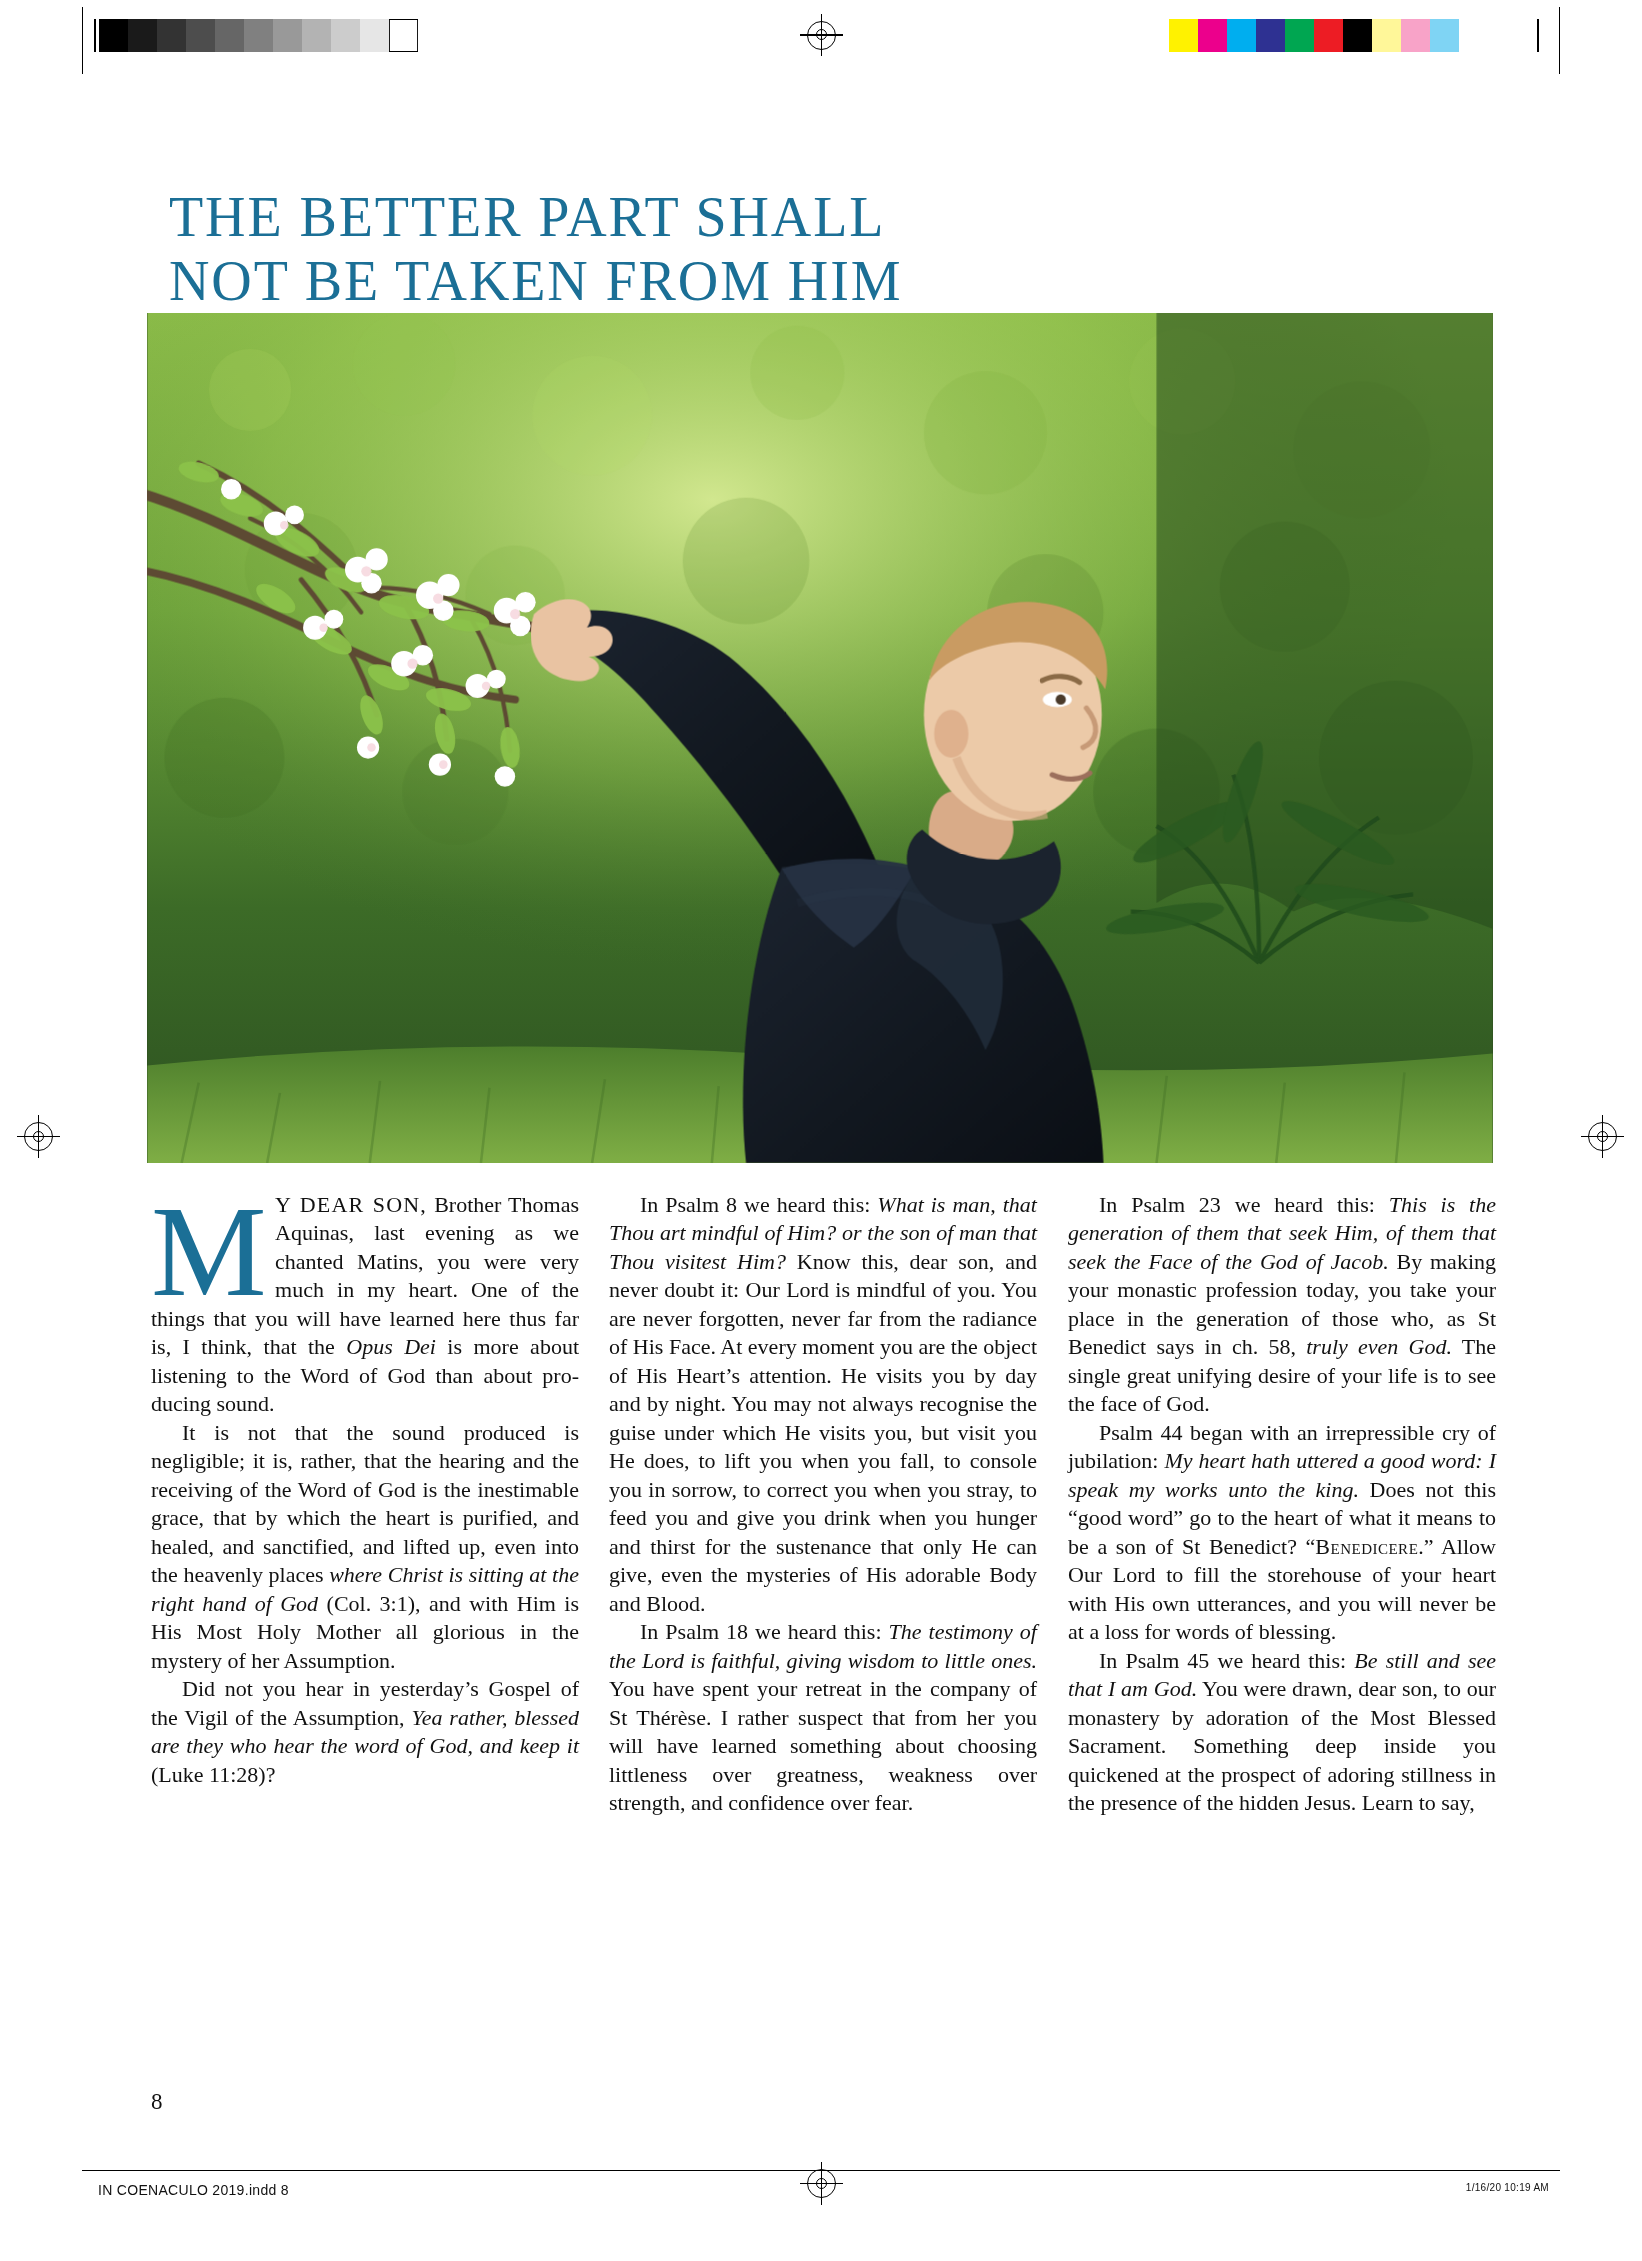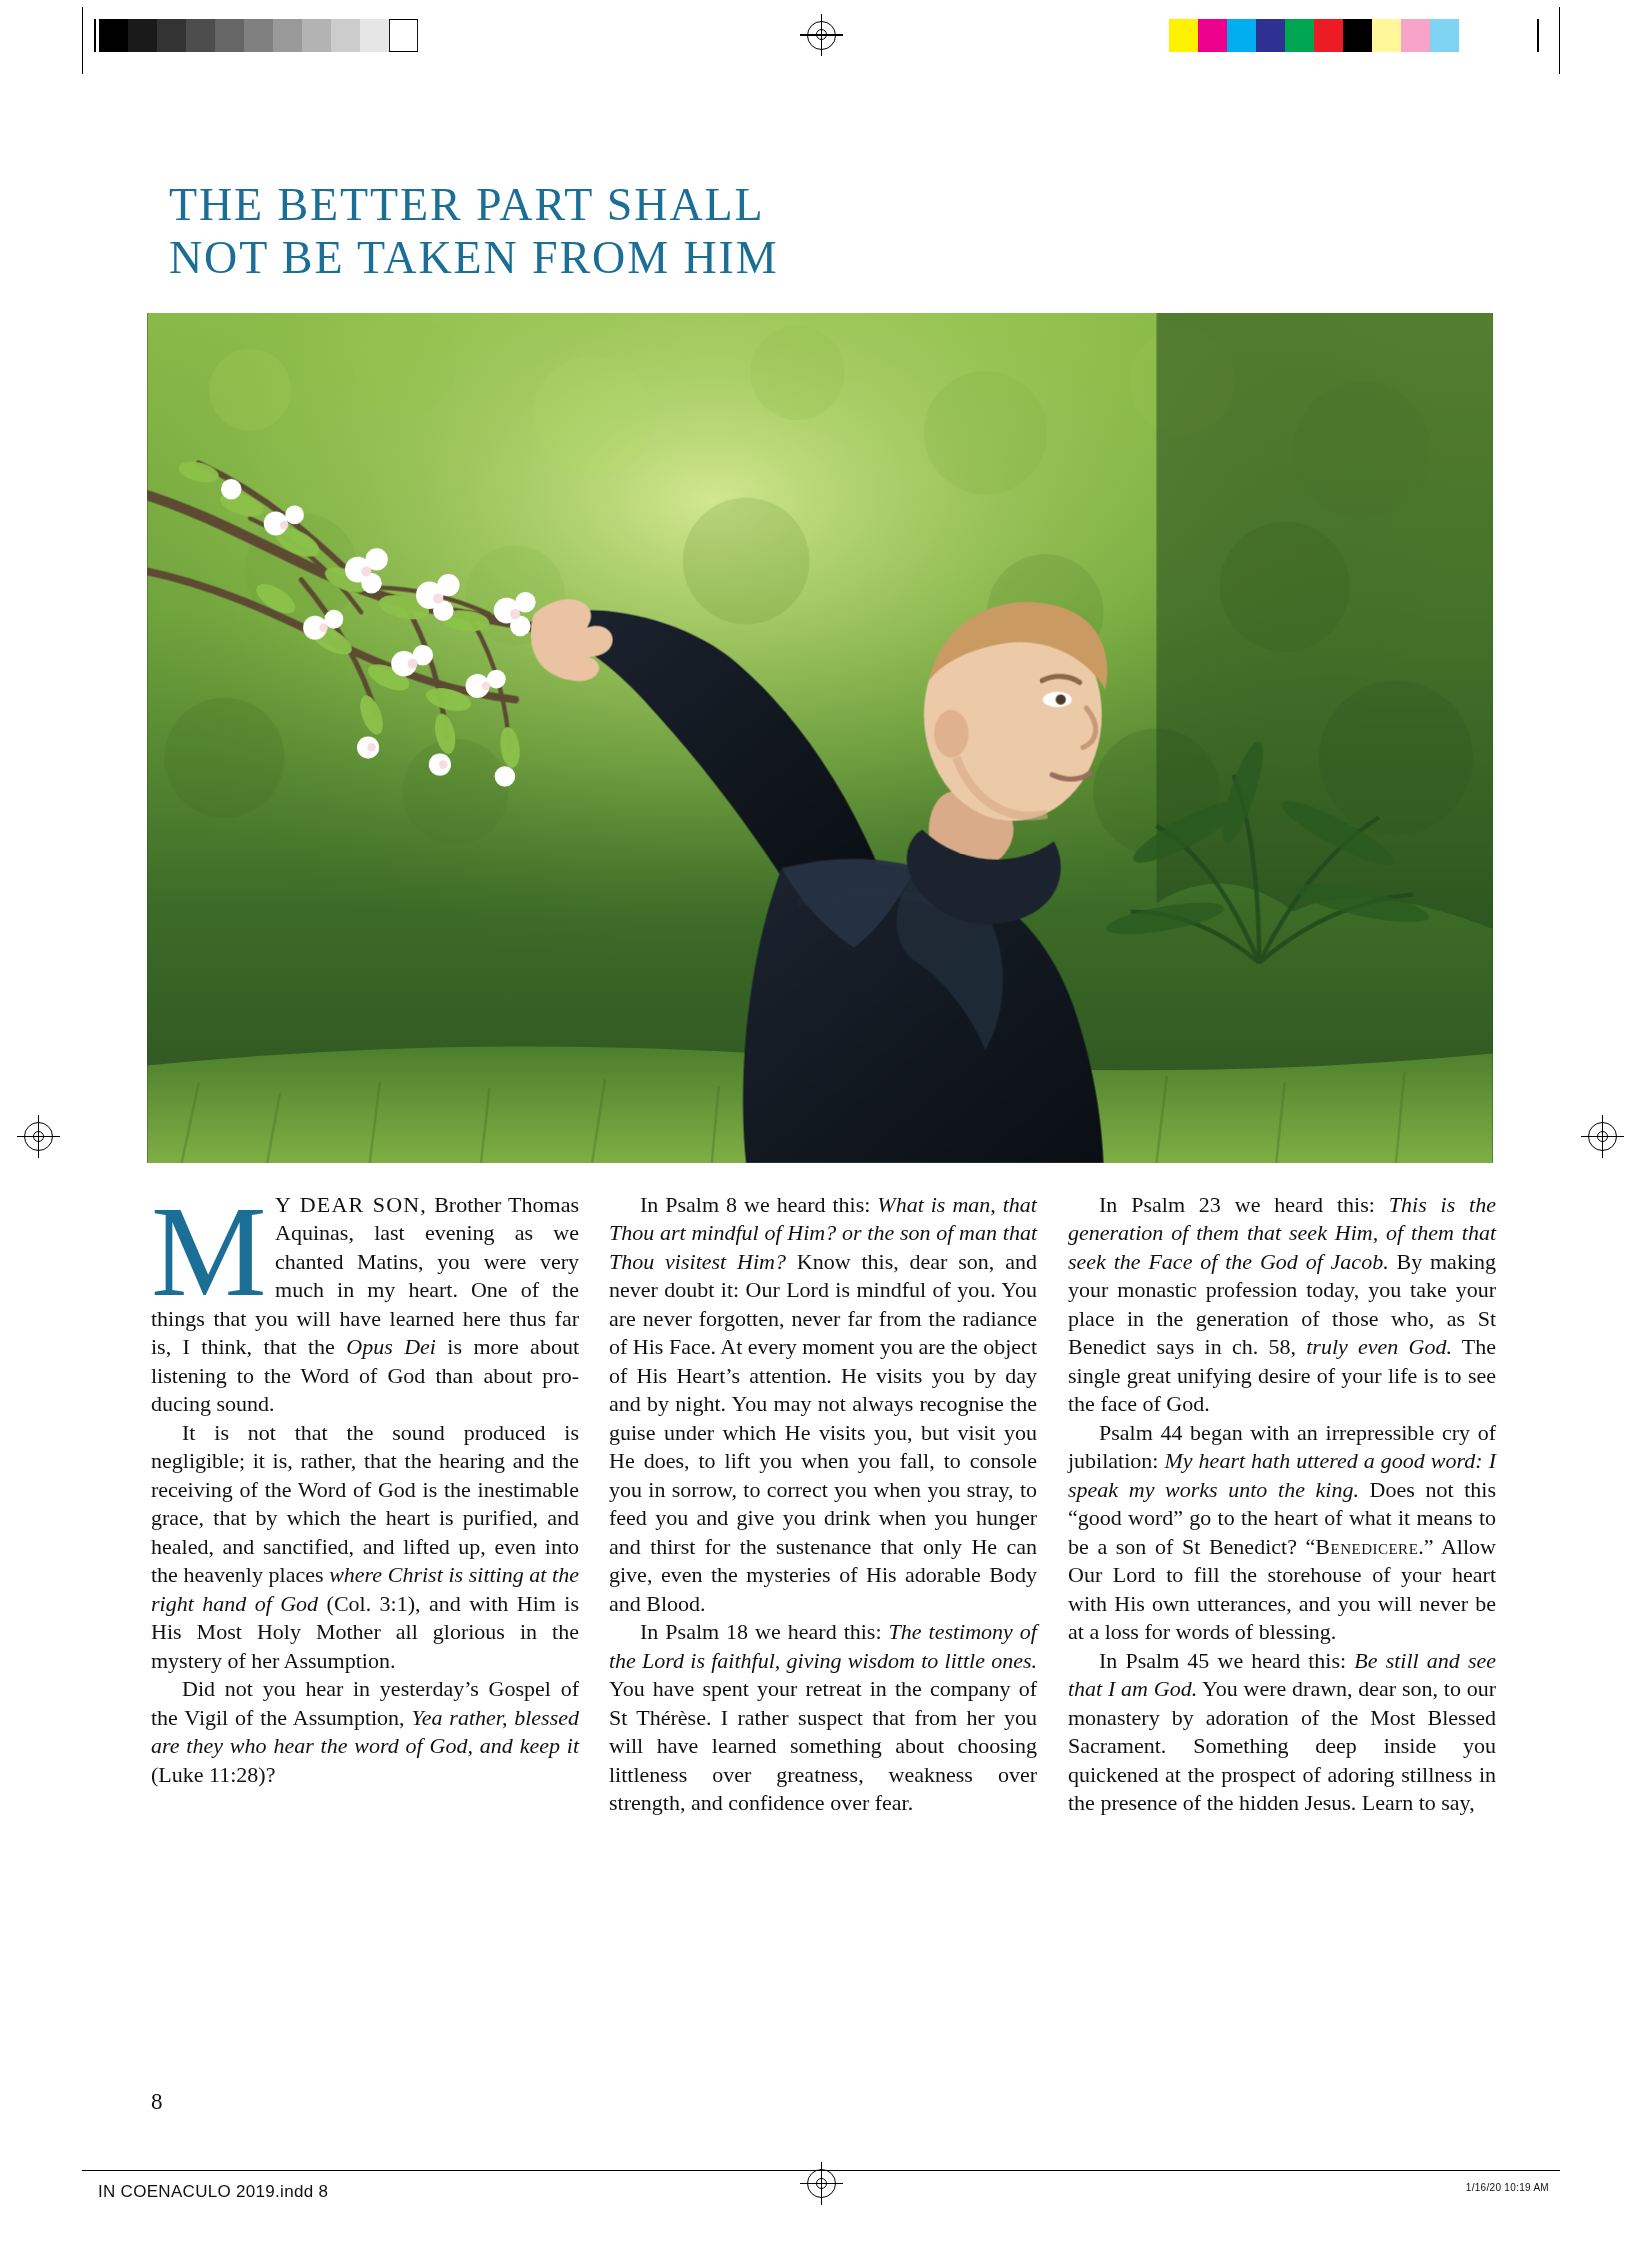--- a/index.html
+++ b/index.html
@@ -86,21 +86,21 @@
     height: 2261px;
   }
 
   
   .headline {
     position: absolute;
     left: 169px;
     top: 147px;
     width: 864px;
     font-family: "Liberation Serif", serif;
-    font-size: 46px;
+    font-size: 56px;
     line-height: 1.16;
     letter-spacing: 1.9px;
     color: #1b6f96;
     font-weight: 400;
   }
   .headline .l {
     display: block;
     white-space: nowrap;
   }
 
@@ -175,21 +175,21 @@
     left: 151px;
     top: 2089px;
     font-size: 23px;
     color: #111;
   }
   .slug-left {
     position: absolute;
     left: 98px;
     top: 2182px;
     font-family: "Liberation Sans", sans-serif;
-    font-size: 17px;
+    font-size: 14px;
     letter-spacing: 0.3px;
     color: #111;
   }
   .slug-right {
     position: absolute;
     right: 94px;
     top: 2182px;
     font-family: "Liberation Sans", sans-serif;
     font-size: 10px;
     letter-spacing: 0.3px;

